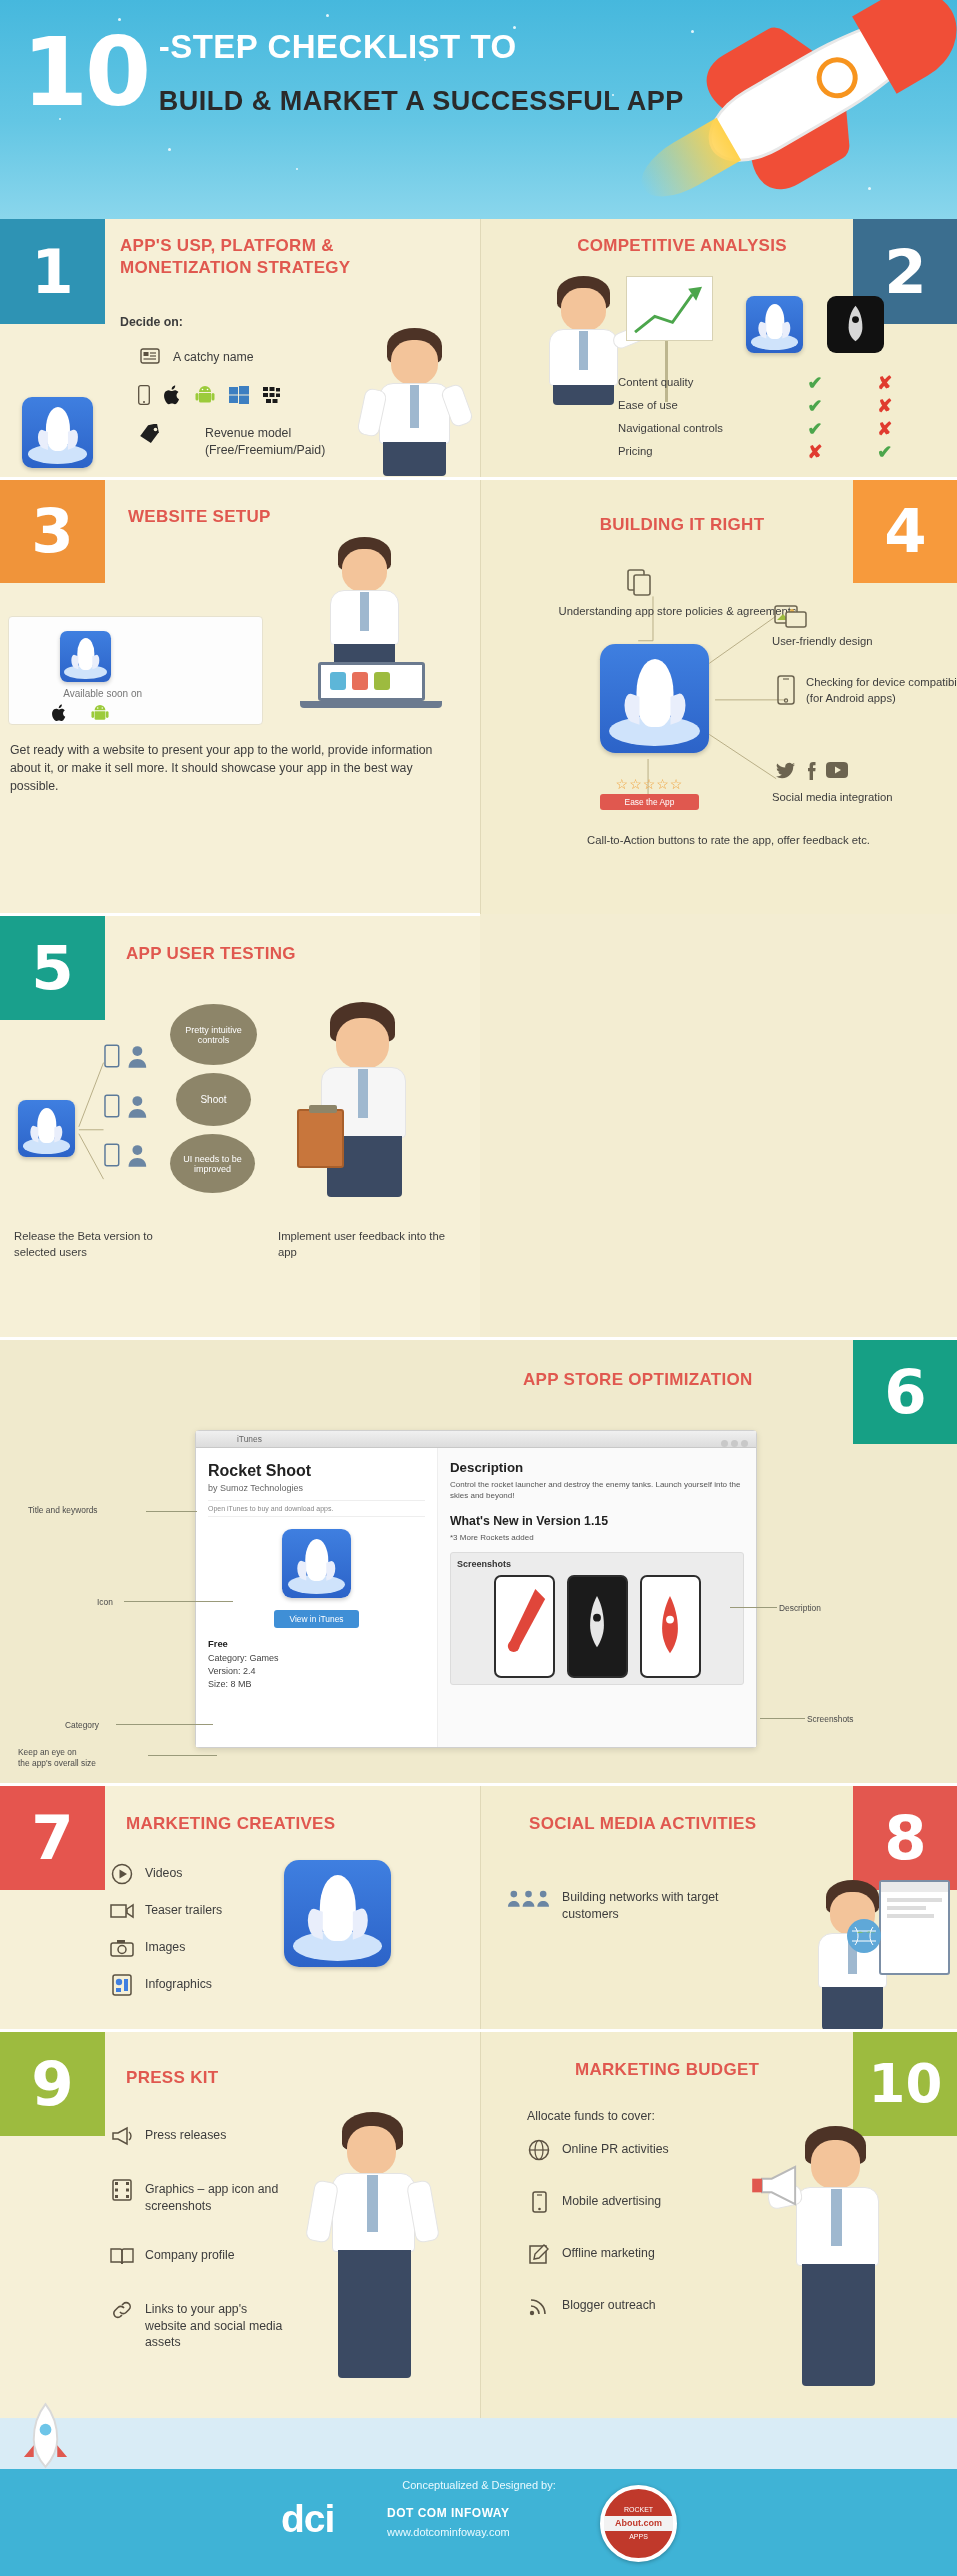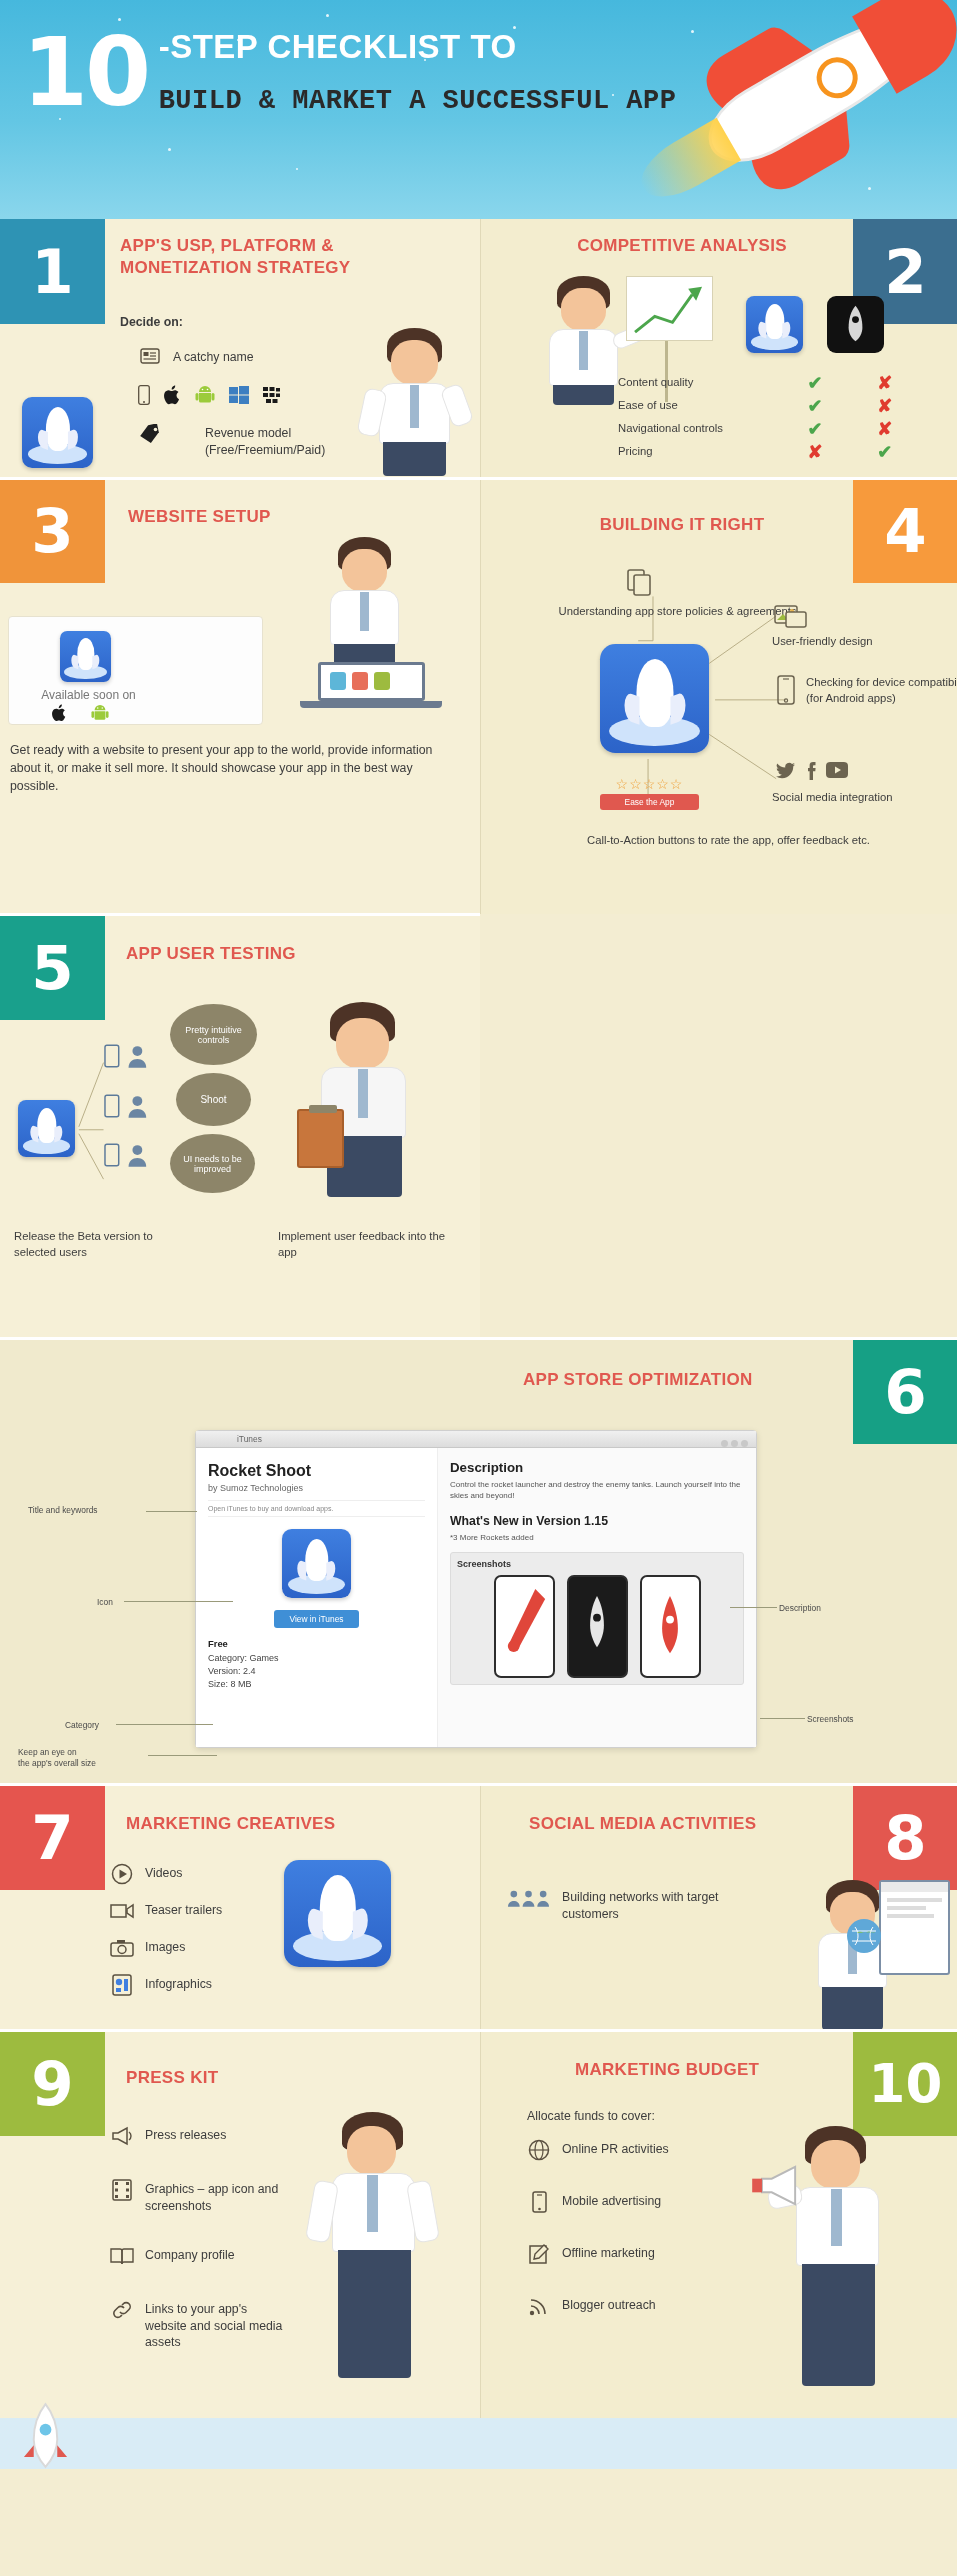--- a/index.html
+++ b/index.html
@@ -20,21 +20,21 @@
   }
   .stars span { position:absolute; background:#ffffff; border-radius:50%; opacity:.85; }
   .header-title { position:absolute; left:22px; top:28px; width:691px; }
   .big10 {
     font-size:95px; font-weight:bold; color:#fff; line-height:.85;
     letter-spacing:-3px; display:inline-block; vertical-align:middle;
     font-family:"DejaVu Sans", sans-serif;
   }
   .title-lines { display:inline-block; vertical-align:middle; margin-left:6px; }
   .t-line1 { font-size:33px; font-weight:bold; color:#fff; letter-spacing:0.5px; }
-  .t-line2 { font-size:27px; font-weight:bold; color:#2a2a2a; letter-spacing:0.5px; margin-top:20px;font-family:Liberation Mono, monospace; }
+  .t-line2 { font-size:27px; font-weight:bold; color:#2a2a2a; letter-spacing:0.5px; margin-top:20px; }
   .rocket-header {
     position:absolute; right:-20px; top:-10px; width:335px; height:227px;
     transform:rotate(-30deg);
   }
   .rk-body {
     position:absolute; left:59px; top:69px; width:247px; height:69px;
     background:#fff; border-radius:59px 118px 118px 59px/ 35px 35px 35px 35px;
     border:3px solid #e8e8e8;
   }
   .rk-nose { position:absolute; left:247px; top:59px; width:89px; height:89px; background:#f04e37;
@@ -320,21 +320,21 @@
 
   <div class="panel bg-cream" style="left:0;top:478px;width:480px;height:436px;">
     <div class="num-box num-3" style="left:0;top:0;width:105px;height:105px;font-size:61px;position:absolute;">3</div>
     <div class="sec-title" style="position:absolute;left:128px;top:28px;">WEBSITE SETUP</div>
 
     <div style="position:absolute;left:8px;top:138px;width:255px;height:109px;background:#fdfdfd;border:1px solid #e7e2cf;border-radius:4px;">
       <div class="app-tile" style="position:absolute;left:51px;top:14px;width:51px;height:51px;">
         <div class="cloud"></div>
           <div class="mini-rk"></div>
       </div>
-      <div style="position:absolute;left:26px;top:71px;width:107px;text-align:center;font-size:12px;color:#777;">Available soon on</div>
+      <div style="position:absolute;left:26px;top:71px;width:107px;text-align:right;font-size:10px;color:#777;">Available soon on</div>
       <div style="position:absolute;left:43px;top:87px;display:flex;gap:24px;">
         <span><svg width="15" height="18" viewBox="0 0 17 20">
               <path d="M12.5 10.6c0-2.3 1.9-3.4 2-3.5-1.1-1.6-2.8-1.8-3.4-1.9-1.4-.1-2.8.9-3.5.9-.7 0-1.8-.8-3-.8-1.5 0-3 .9-3.8 2.3-1.6 2.8-.4 7 1.2 9.3.8 1.1 1.7 2.4 2.9 2.3 1.2 0 1.6-.7 3-.7s1.8.7 3 .7c1.3 0 2.1-1.1 2.8-2.3.9-1.3 1.3-2.6 1.3-2.7 0 0-2.5-1-2.5-3.6z" fill="#1a1a1a"></path>
               <path d="M10.3 3.3c.6-.8 1-1.8.9-2.9-.9 0-2 .6-2.6 1.4-.6.7-1.1 1.8-.9 2.8 1 .1 2-.5 2.6-1.3z" fill="#1a1a1a"></path>
             </svg></span>
         <span><svg width="18" height="18" viewBox="0 0 20 20">
               <path d="M4 8h12v8a1.6 1.6 0 0 1-1.6 1.6H5.6A1.6 1.6 0 0 1 4 16z" fill="#9ccb3b"></path>
               <rect x="0.5" y="8" width="3" height="7.5" rx="1.5" fill="#9ccb3b"></rect>
               <rect x="16.5" y="8" width="3" height="7.5" rx="1.5" fill="#9ccb3b"></rect>
               <path d="M4 7a6 6 0 0 1 12 0z" fill="#9ccb3b"></path>
@@ -790,15 +790,28 @@
 
   <div class="foot-sky">
     <div style="position:absolute;left:20px;top:-16px;width:51px;height:65px;">
       <svg width="51" height="69" viewBox="0 0 52 70">
           <path d="M26 2c8 10 12 24 12 36 0 10-5 20-12 28-7-8-12-18-12-28 0-12 4-26 12-36z" fill="#fff" stroke="#d9d9d9" stroke-width="2"></path>
           <circle cx="26" cy="28" r="6" fill="#6ec5e8"></circle>
           <path d="M14 44L4 56h10zM38 44l10 12H38z" fill="#e0584f"></path>
         </svg>
     </div>
   </div>
+  <div class="footer">
+    <div style="position:absolute;left:0;top:10px;width:958px;text-align:center;font-size:11px;color:#eafaff;">Conceptualized &amp; Designed by:</div>
+    <div style="position:absolute;left:281px;top:30px;font-size:39px;font-weight:bold;color:#fff;line-height:1;letter-spacing:-1px;">dci</div>
+    <div style="position:absolute;left:387px;top:37px;font-size:12px;font-weight:bold;color:#fff;letter-spacing:0.5px;">DOT COM INFOWAY</div>
+    <div style="position:absolute;left:387px;top:57px;font-size:11px;color:#eafaff;">www.dotcominfoway.com</div>
+    <div style="position:absolute;left:600px;top:16px;">
+      <div class="badge-seal">
+        <span>ROCKET</span>
+        <span class="seal-mid">About.com</span>
+        <span>APPS</span>
+      </div>
+    </div>
+  </div>
 
 </div>
 
 
 </body></html>

